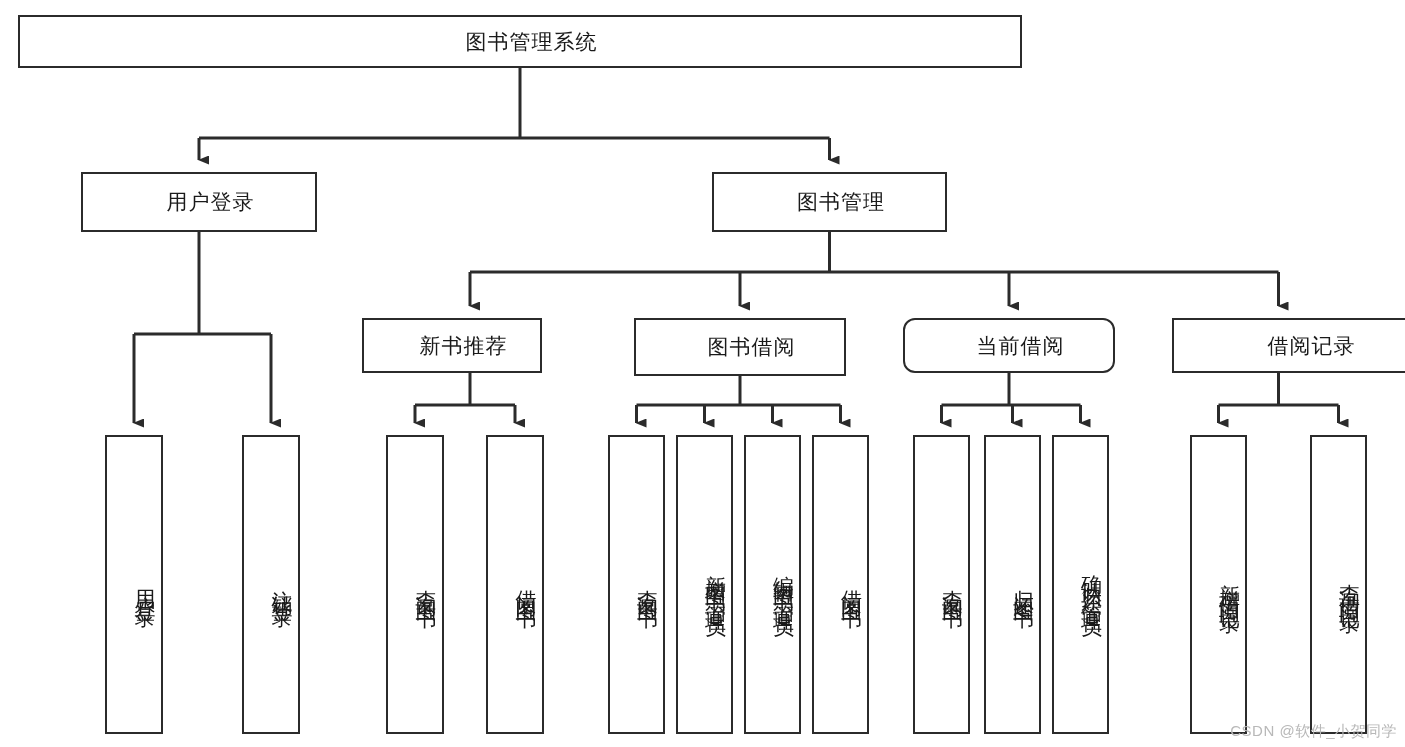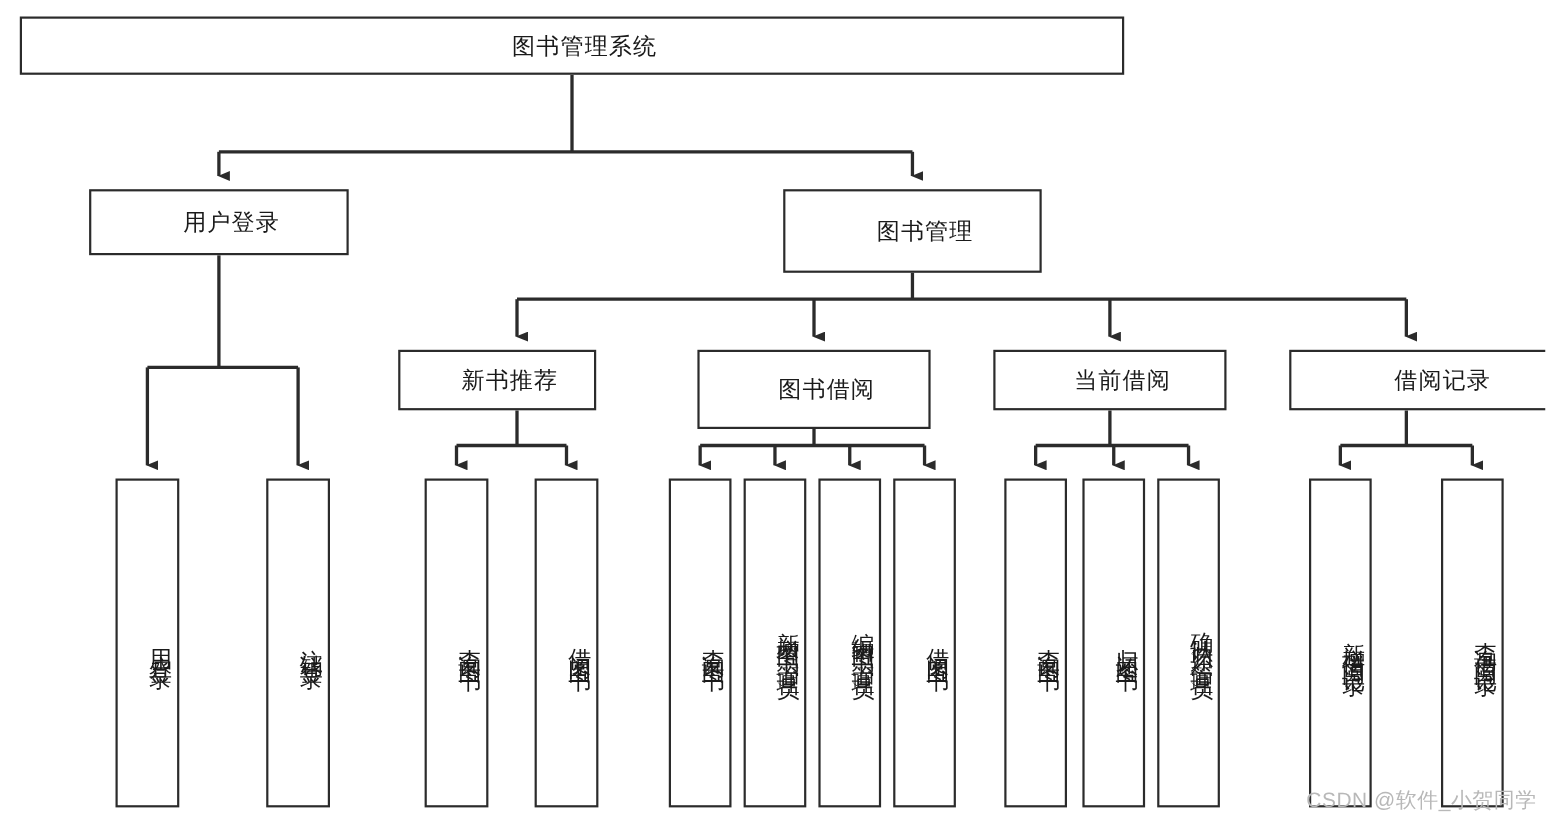--- a/index.html
+++ b/index.html
@@ -56,21 +56,21 @@
     text-orientation: upright;
     white-space: nowrap;
   }
   .node .label {
     display: block;
   }
   #watermark {
     position: absolute;
     right: 8px;
     bottom: 6px;
-    font-size: 19px;
+    font-size: 15px;
     color: #b8b8b8;
     z-index: 5;
     white-space: nowrap;
     letter-spacing: 0.5px;
   }
 </style>
 </head>
 <body>
 
 <div id="canvas">
@@ -117,30 +117,30 @@
       </g>
   </svg>
 
   <div id="nodes">
       <div class="node horiz" style="left: 18px; top: 15px; width: 1004px; height: 53px;">
         <span class="label">图书管理系统</span>
       </div>
       <div class="node horiz" style="left: 81px; top: 172px; width: 236px; height: 60px;">
         <span class="label">用户登录</span>
       </div>
-      <div class="node horiz" style="left: 712px; top: 172px; width: 235px; height: 76px;">
+      <div class="node horiz" style="left: 712px; top: 172px; width: 235px; height: 60px;">
         <span class="label">图书管理</span>
       </div>
       <div class="node horiz" style="left: 362px; top: 318px; width: 180px; height: 55px;">
         <span class="label">新书推荐</span>
       </div>
-      <div class="node horiz" style="left: 634px; top: 318px; width: 212px; height: 72px;">
+      <div class="node horiz" style="left: 634px; top: 318px; width: 212px; height: 58px;">
         <span class="label">图书借阅</span>
       </div>
-      <div class="node horiz" style="left: 903px; top: 318px; width: 212px; height: 55px;">
+      <div class="node horiz" style="left: 903px; top: 318px; width: 212px; height: 55px; border-radius: 12px;">
         <span class="label">当前借阅</span>
       </div>
       <div class="node horiz" style="left: 1172px; top: 318px; width: 256px; height: 55px;">
         <span class="label">借阅记录</span>
       </div>
       <div class="node vert" style="left: 105px; top: 435px; width: 58px; height: 299px;">
         <span class="label">用户登录</span>
       </div>
       <div class="node vert" style="left: 242px; top: 435px; width: 58px; height: 299px;">
         <span class="label">注销登录</span>

